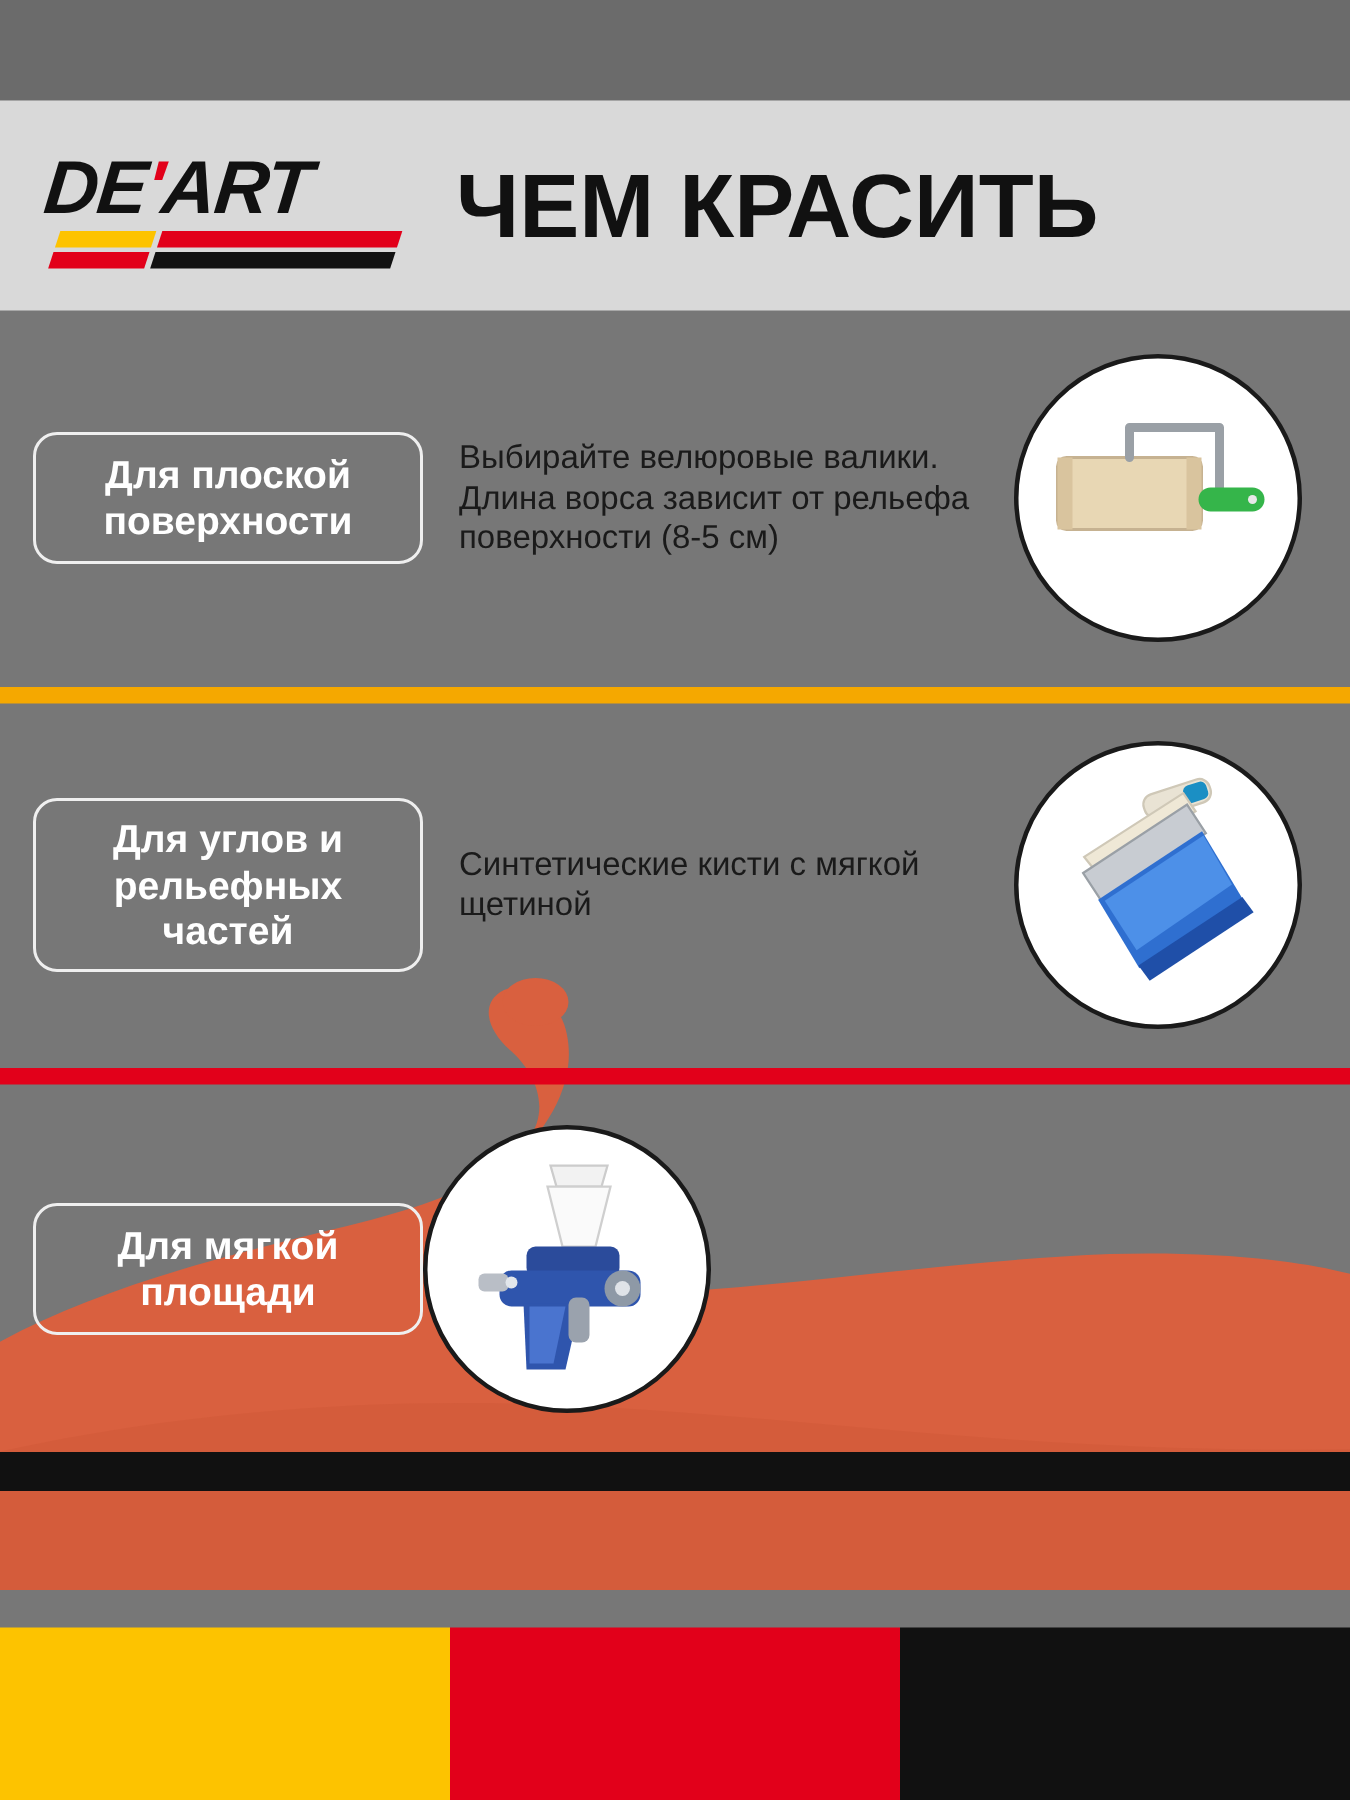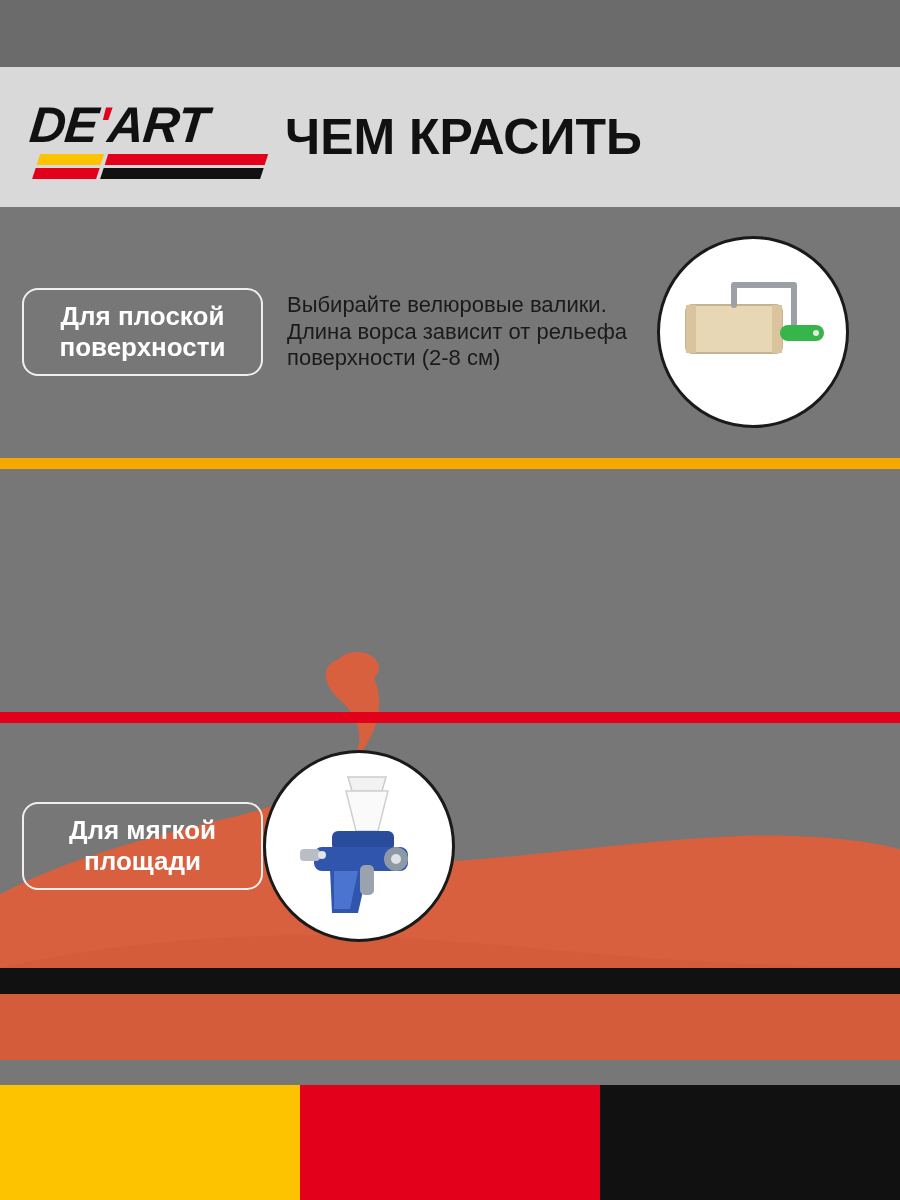--- a/index.html
+++ b/index.html
@@ -74,24 +74,24 @@
     height: 11px;
   }
   .bar-yellow { left: 6px; top: 0; width: 64px; background: #fdc300; }
   .bar-red-top { left: 74px; top: 0; width: 160px; background: #e2001a; }
   .bar-red-bot { left: 6px; top: 14px; width: 64px; background: #e2001a; }
   .bar-black-bot { left: 74px; top: 14px; width: 160px; background: #111; }
 
   .header-title {
     font-family: "Liberation Sans", sans-serif;
     font-weight: bold;
-    font-size: 50px;
+    font-size: 60px;
     color: #111;
     letter-spacing: 0px;
-    margin-left: 15px;
+    margin-left: 34px;
     white-space: nowrap;
   }
 
   
   .splash {
     position: absolute;
     left: 0;
     top: 500px;
     width: 900px;
     height: 560px;
@@ -107,21 +107,21 @@
     z-index: 3;
     display: flex;
     align-items: center;
   }
   #row-1 { top: 207px; height: 250px; }
   #row-2 { top: 470px; height: 240px; }
   #row-3 { top: 723px; height: 245px; }
 
   .pill {
     box-sizing: border-box;
-    width: 241px;
+    width: 260px;
     min-height: 88px;
     margin-left: 22px;
     flex: none;
     border: 2px solid #efefef;
     border-radius: 16px;
     display: flex;
     align-items: center;
     justify-content: center;
     text-align: center;
     padding: 10px 8px;
@@ -209,35 +209,52 @@
     <path d="M -10 560 L -10 400 C 60 360 140 340 220 320 C 280 306 330 290 352 260
              C 368 238 356 214 340 200 C 324 186 320 168 336 160 C 354 152 374 168 378 190
              C 384 220 368 250 340 276 C 318 298 300 320 312 340 C 326 362 380 366 440 362
              C 540 356 640 340 740 336 C 810 334 870 340 910 352 L 910 560 Z" fill="#d9603f"></path>
     <ellipse cx="357" cy="168" rx="22" ry="16" fill="#d9603f"></ellipse>
     <path d="M -10 560 L -10 470 C 120 440 260 430 400 438 C 560 447 700 470 910 466 L 910 560 Z" fill="#cf5938" opacity="0.55"></path>
   </svg>
 
   <div class="row" id="row-1">
     <div class="pill">Для плоской поверхности</div>
-    <div class="desc">Выбирайте велюровые валики. Длина ворса зависит от рельефа поверхности (2-8 см)</div>
+    <div class="desc">Выбирайте велюровые валики. Длина ворса зависит от рельефа поверхности (8-5 см)</div>
     <div class="photo">
       <svg width="170" height="170" viewBox="0 0 170 170">
         <rect x="18" y="58" width="96" height="48" rx="6" fill="#e8d7b4" stroke="#c6b291" stroke-width="2"></rect>
         <rect x="18" y="58" width="10" height="48" fill="#d9c49e"></rect>
         <rect x="104" y="58" width="10" height="48" fill="#d9c49e"></rect>
         <path d="M 66 58 L 66 38 L 126 38 L 126 86" stroke="#9aa0a6" stroke-width="6" fill="none" stroke-linecap="round" stroke-linejoin="round"></path>
         <rect x="112" y="78" width="44" height="16" rx="8" fill="#35b54a"></rect>
         <circle cx="148" cy="86" r="3" fill="#e8e8e8"></circle>
       </svg>
     </div>
   </div>
 
   <div class="divider" id="div-orange"></div>
 
+  <div class="row" id="row-2">
+    <div class="pill">Для углов и рельефных частей</div>
+    <div class="desc">Синтетические кисти с мягкой щетиной</div>
+    <div class="photo">
+      <svg width="170" height="170" viewBox="0 0 170 170">
+        <g transform="rotate(-18 85 85)">
+          <rect x="92" y="26" width="46" height="16" rx="7" fill="#e9e3d4" stroke="#cfc8b7" stroke-width="1.5"></rect>
+          <rect x="120" y="28" width="16" height="12" rx="4" fill="#1b8fc4"></rect>
+          <path d="M 44 52 L 120 32 L 124 46 L 50 68 Z" fill="#efe8d6" stroke="#cfc8b7" stroke-width="1.5"></path>
+          <path d="M 40 62 L 120 40 L 126 62 L 46 84 Z" fill="#c8ccd2" stroke="#9aa0a6" stroke-width="1.5"></path>
+          <path d="M 44 82 L 124 60 L 136 112 L 56 134 Z" fill="#2f6fd0"></path>
+          <path d="M 48 84 L 124 63 L 132 100 L 58 122 Z" fill="#4d90e8"></path>
+          <path d="M 56 132 L 136 110 L 140 122 L 60 144 Z" fill="#1f4fa8"></path>
+        </g>
+      </svg>
+    </div>
+  </div>
 
   <div class="divider" id="div-red"></div>
 
   <div class="row" id="row-3">
     <div class="pill">Для мягкой площади</div>
     <div class="photo">
       <svg width="170" height="170" viewBox="0 0 170 170">
         <path d="M 74 16 L 112 16 L 108 30 L 78 30 Z" fill="#f2f2f2" stroke="#cccccc" stroke-width="1.5"></path>
         <path d="M 72 30 L 114 30 L 104 70 L 82 70 Z" fill="#fafafa" stroke="#cfcfcf" stroke-width="1.5"></path>
         <rect x="58" y="70" width="62" height="20" rx="6" fill="#2b4b9b"></rect>

